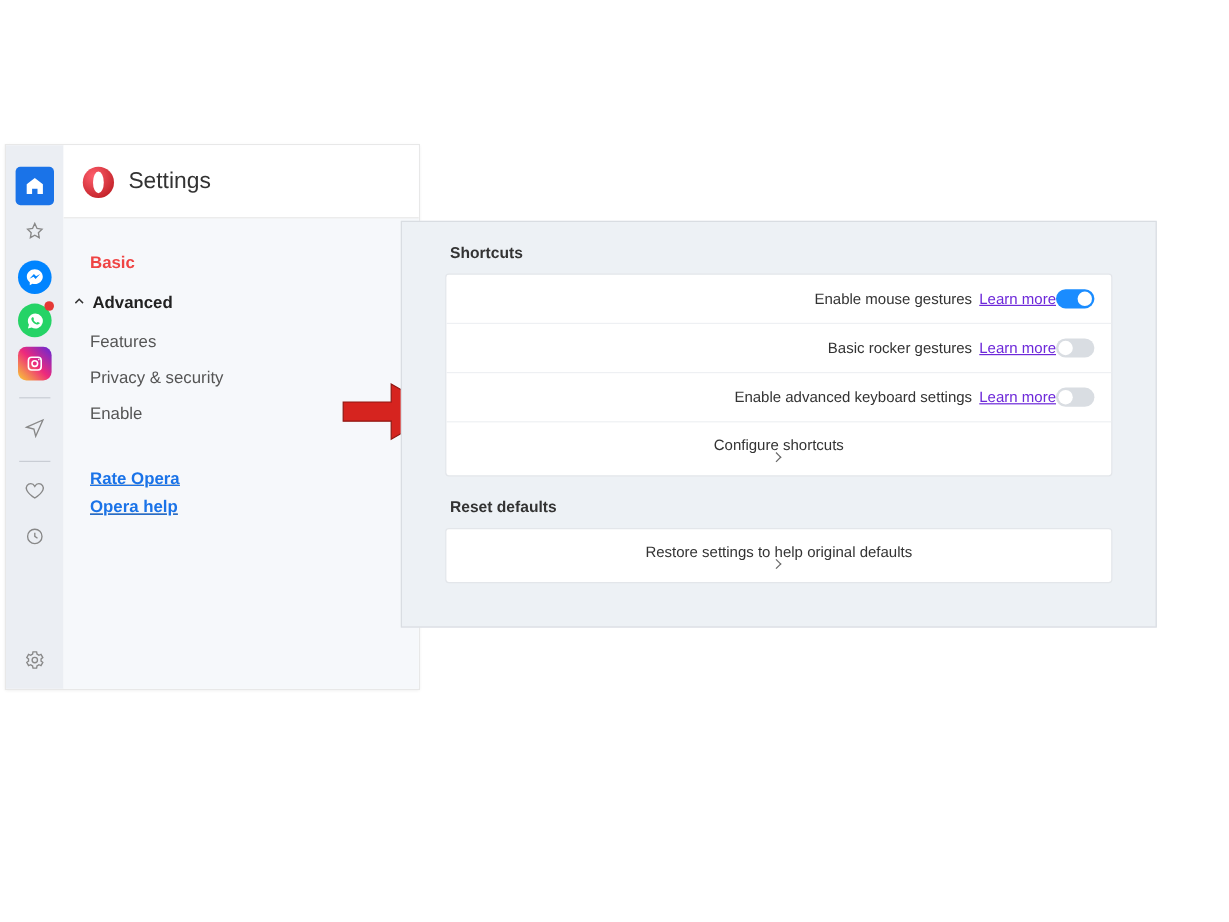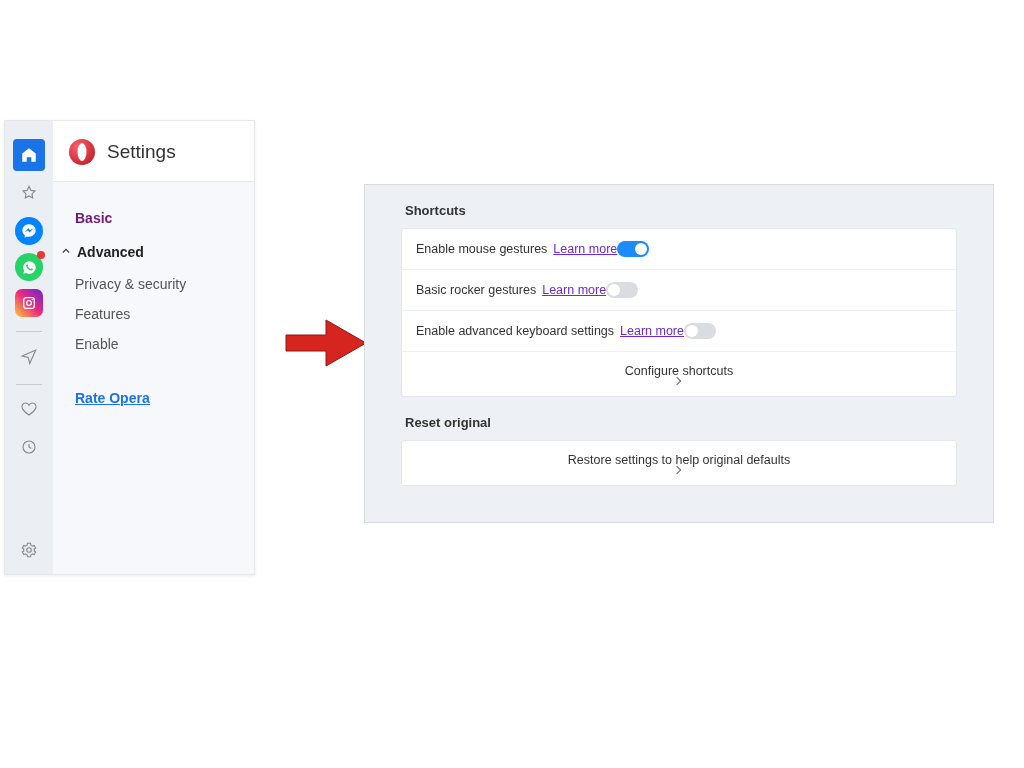--- a/index.html
+++ b/index.html
@@ -10,21 +10,21 @@
     height: 768px;
     position: relative;
     overflow: hidden;
   }
 
   
   .left-panel {
     position: absolute;
     left: 4px;
     top: 120px;
-    width: 251px;
+    width: 346px;
     height: 455px;
     display: flex;
     border: 1px solid #e8e8e8;
     box-shadow: 0 1px 3px rgba(0,0,0,0.08);
     background: #fff;
   }
   .sidebar-rail {
     width: 48px;
     background: #ebeef3;
     display: flex;
@@ -114,21 +114,21 @@
   }
   .settings-title { font-size: 19px; color: #333; font-weight: 400; }
 
   .nav {
     padding: 28px 0 0 22px;
     font-size: 14px;
     color: #333;
   }
   .nav-basic {
     font-weight: 700;
-    color: #701a75;
+    color: #ef4444;
     margin-bottom: 18px;
   }
   .nav-adv-row {
     display: flex; align-items: center; gap: 6px;
     margin-left: -14px;
     font-weight: 700;
     color: #222;
     margin-bottom: 16px;
     text-align: right;
   }
@@ -153,21 +153,21 @@
     position: absolute;
     left: 284px;
     top: 318px;
     width: 86px;
     height: 50px;
   }
 
   
   .right-panel {
     position: absolute;
-    left: 364px;
+    left: 334px;
     top: 184px;
     width: 630px;
     background: #edf1f5;
     border: 1px solid #d9dde2;
     padding: 14px 18px 18px;
   }
   .section-title {
     font-size: 13px;
     font-weight: 600;
     color: #333;
@@ -175,21 +175,21 @@
   }
   .card {
     background: #fff;
     border: 1px solid #e3e6ea;
     border-radius: 3px;
     margin: 0 18px 18px 18px;
   }
   .row {
     display: flex;
     align-items: center;
-    justify-content: flex-start;
+    justify-content: flex-end;
     padding: 12px 14px;
     font-size: 12.5px;
     color: #333;
     border-bottom: 1px solid #eef0f3;
   }
   .row:last-child { border-bottom: none; flex-direction: column; }
   .row .label { display:flex; gap:6px; align-items:baseline; }
   .row a { color:#6d28d9; text-decoration:underline; }
   .toggle {
     width: 32px; height: 16px;
@@ -283,25 +283,26 @@
     <div class="nav">
       <div class="nav-basic">Basic</div>
       <div class="nav-adv-row">
         <span class="chev">
           <svg width="8" height="8" viewBox="0 0 10 10">
               <path d="M1 7l4-4 4 4" fill="none" stroke="#333" stroke-width="1.5"></path>
             </svg>
         </span>
         <span>Advanced</span>
       </div>
+      <div class="nav-sub">Features</div>
       <div class="nav-sub">Privacy &amp; security</div>
-      <div class="nav-sub">Features</div>
       <div class="nav-sub">Enable</div>
       <div class="nav-links">
         <a href="#">Rate Opera</a>
+        <a href="#">Opera help</a>
       </div>
     </div>
   </div>
 </div>
 
 <svg class="arrow" viewBox="0 0 86 50">
   <path d="M2 17 h40 v-15 l40 23 l-40 23 v-15 h-40 z" fill="#d6241f" stroke="#8f1712" stroke-width="1"></path>
 </svg>
 
 <div class="right-panel">
@@ -327,20 +328,20 @@
         <a href="#">Learn more</a>
       </span>
       <span class="toggle"></span>
     </div>
     <div class="row">
       <span>Configure shortcuts</span>
       <span class="chevron-r"></span>
     </div>
   </div>
 
-  <div class="section-title">Reset original</div>
+  <div class="section-title">Reset defaults</div>
   <div class="card">
     <div class="row">
       <span>Restore settings to help original defaults</span>
       <span class="chevron-r"></span>
     </div>
   </div>
 </div>
 
 </body></html>

